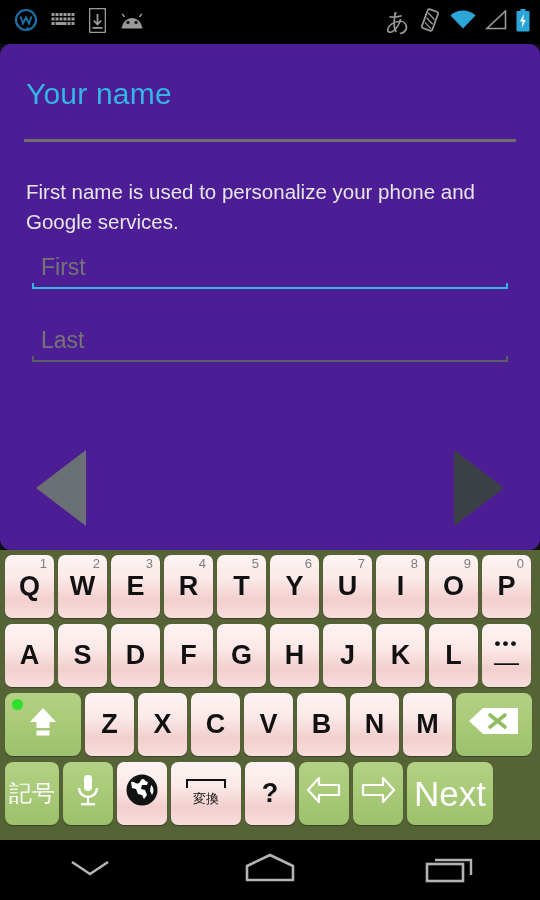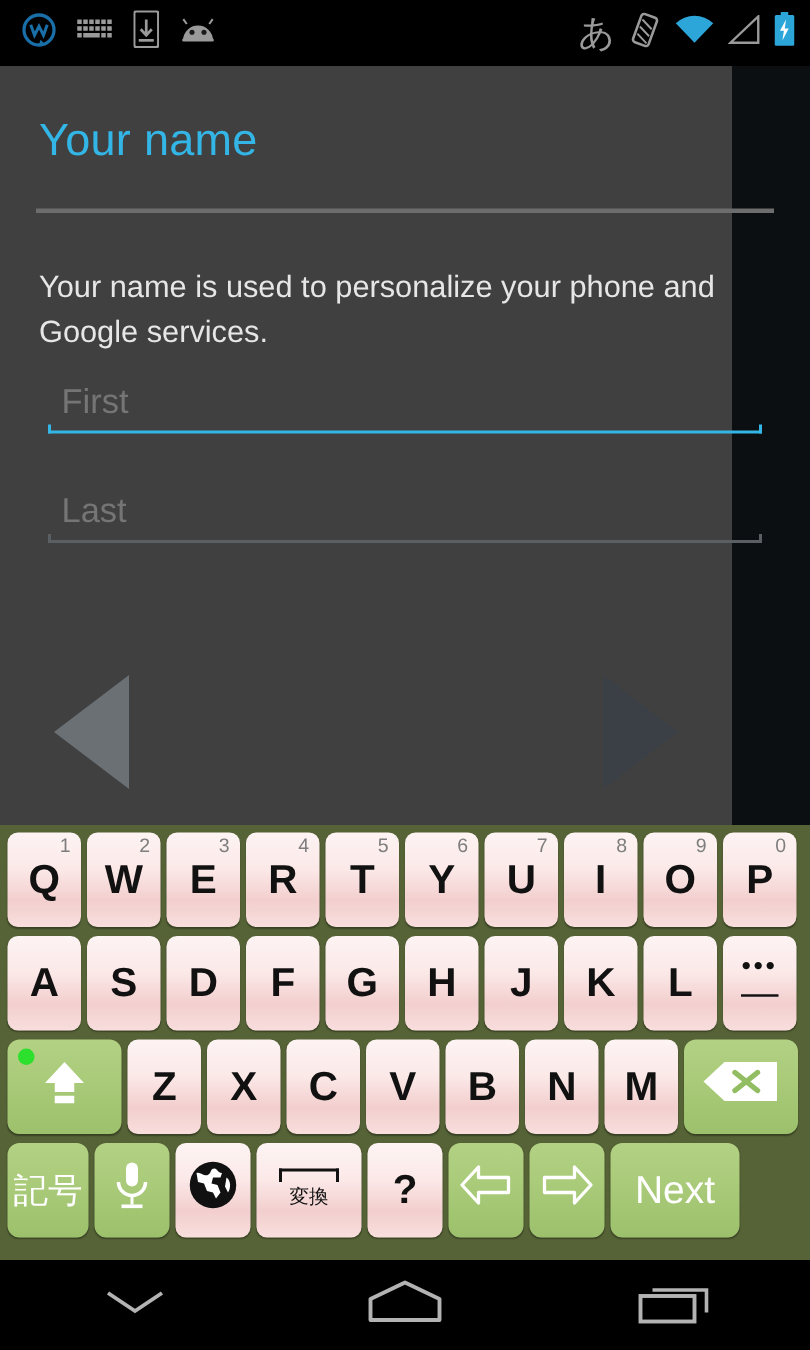--- a/index.html
+++ b/index.html
@@ -22,22 +22,23 @@
   .sb-ico{ display:block; }
   .clock{
     color:#2ca5d8; font-size:26px; letter-spacing:0px; margin-left:5px;
     font-family:"Liberation Sans", sans-serif;
   }
   .ime-char{ color:#9a9a9a; font-size:24px; line-height:24px;
     font-family:"DejaVu Sans", sans-serif; }
 
   
   #content{
-    position:absolute; left:0; top:44px; width:488px; height:506px;
-    background:#404040;
+    position:absolute; left:0; top:44px; width:540px; height:506px;
+    background:#4c1d95;
+    border-radius:11px;
   }
   #page-title{
     position:absolute; left:26px; top:33px;
     color:#33b5e5; font-size:30px; font-weight:400; letter-spacing:.2px;
   }
   #title-divider{
     position:absolute; left:24px; top:95px; width:492px; height:3px;
     background:#6d6d6d;
   }
   #description{
@@ -99,21 +100,21 @@
   .kana-sub{ font-size:15px; font-weight:normal; color:#e9e9e9;
     font-family:"DejaVu Sans", sans-serif; line-height:17px; }
   .kana-sub .hl{ color:#27e2c6; }
   .jp{ font-family:Liberation Mono, monospace; font-size:22px;
     font-weight:normal; color:#111; }
   .jp.wt{ color:#fff; font-size:23px; }
   .shift-led{
     position:absolute; left:7px; top:6px; width:11px; height:11px;
     border-radius:50%; background:#2ee02e;
   }
-  .nexttxt{ color:#fff; font-size:26px; font-weight:normal; }
+  .nexttxt{ color:#fff; font-size:35px; font-weight:normal; }
   .dotsline{ display:flex; flex-direction:column; align-items:center;
     justify-content:center; gap:3px; }
   .dotsline .dots{ font-size:17px; line-height:10px; color:#111;
     letter-spacing:2px; font-weight:bold; }
   .dotsline .dash{ font-size:25px; line-height:20px; color:#111;
     font-weight:normal; }
   .spacekey{ flex-direction:column; justify-content:center; }
   .spacebar-mark{ width:40px; height:9px; border:2px solid #111;
     border-top:2px solid #111; border-bottom:none; margin-bottom:1px; }
   .henkan{ font-family:"DejaVu Sans", sans-serif; font-size:13px;
@@ -205,21 +206,21 @@
         <path d="M8 5 L4 12.5 L6.6 12.5 L5.6 19 L9.8 11 L7.2 11 Z" fill="#fff"></path>
       </svg>
     </span>
   </div>
 </div>
 
 <div id="content">
 
   <div id="page-title">Your name</div>
   <div id="title-divider"></div>
-  <div id="description">Your name is used to personalize your phone and Google services.</div>
+  <div id="description">First name is used to personalize your phone and Google services.</div>
 
   <div class="field" id="field-first">
     <input class="ftext" type="text" placeholder="First" style="">
     <div class="underline"></div>
   </div>
 
   <div class="field" id="field-last">
     <input class="ftext" type="text" placeholder="Last" style="">
     <div class="underline"></div>
   </div>

